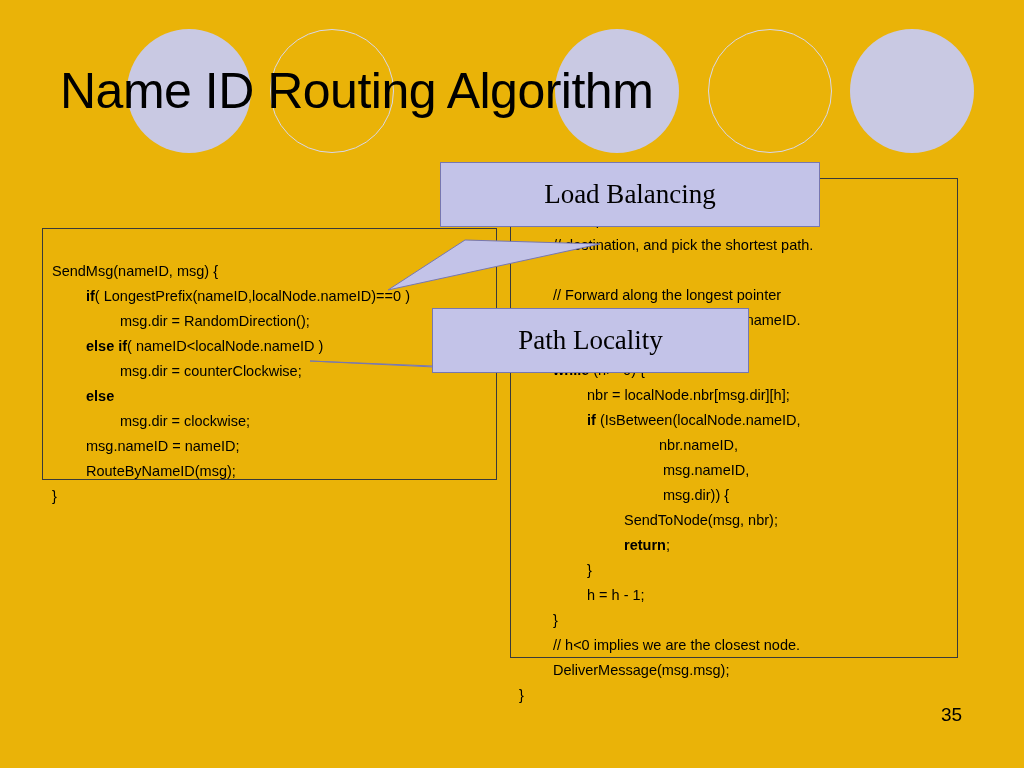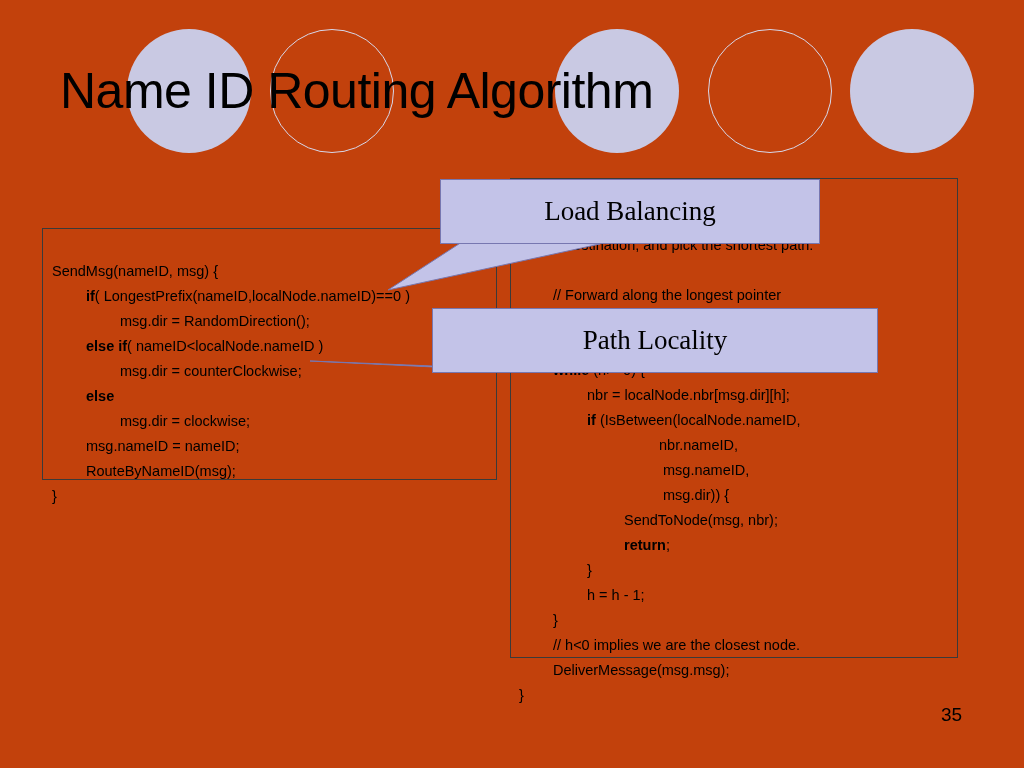--- a/index.html
+++ b/index.html
@@ -12,21 +12,21 @@
     background: #ffffff;
     font-family: "Liberation Sans", sans-serif;
     overflow: hidden;
     position: relative;
   }
   .slide {
     position: absolute;
     left: 0; top: 0;
     width: 1024px;
     height: 768px;
-    background: #c2410c;
+    background: #eab308;
   }
 
   
   .circle {
     position: absolute;
     border-radius: 50%;
     box-sizing: border-box;
   }
   .circle.filled {
     background: #c9c9e3;
@@ -100,28 +100,28 @@
     box-sizing: border-box;
     display: flex;
     align-items: center;
     justify-content: center;
     font-family: "Liberation Serif", serif;
     font-size: 27px;
     color: #000000;
   }
   #callout-load {
     left: 440px;
-    top: 179px;
+    top: 162px;
     width: 380px;
     height: 65px;
   }
   #callout-path {
     left: 432px;
     top: 308px;
-    width: 446px;
+    width: 317px;
     height: 65px;
   }
   
   .tail-svg { position: absolute; left: 0; top: 0; overflow: visible; }
 
   
   .page-number {
     position: absolute;
     left: 941px;
     top: 704px;

